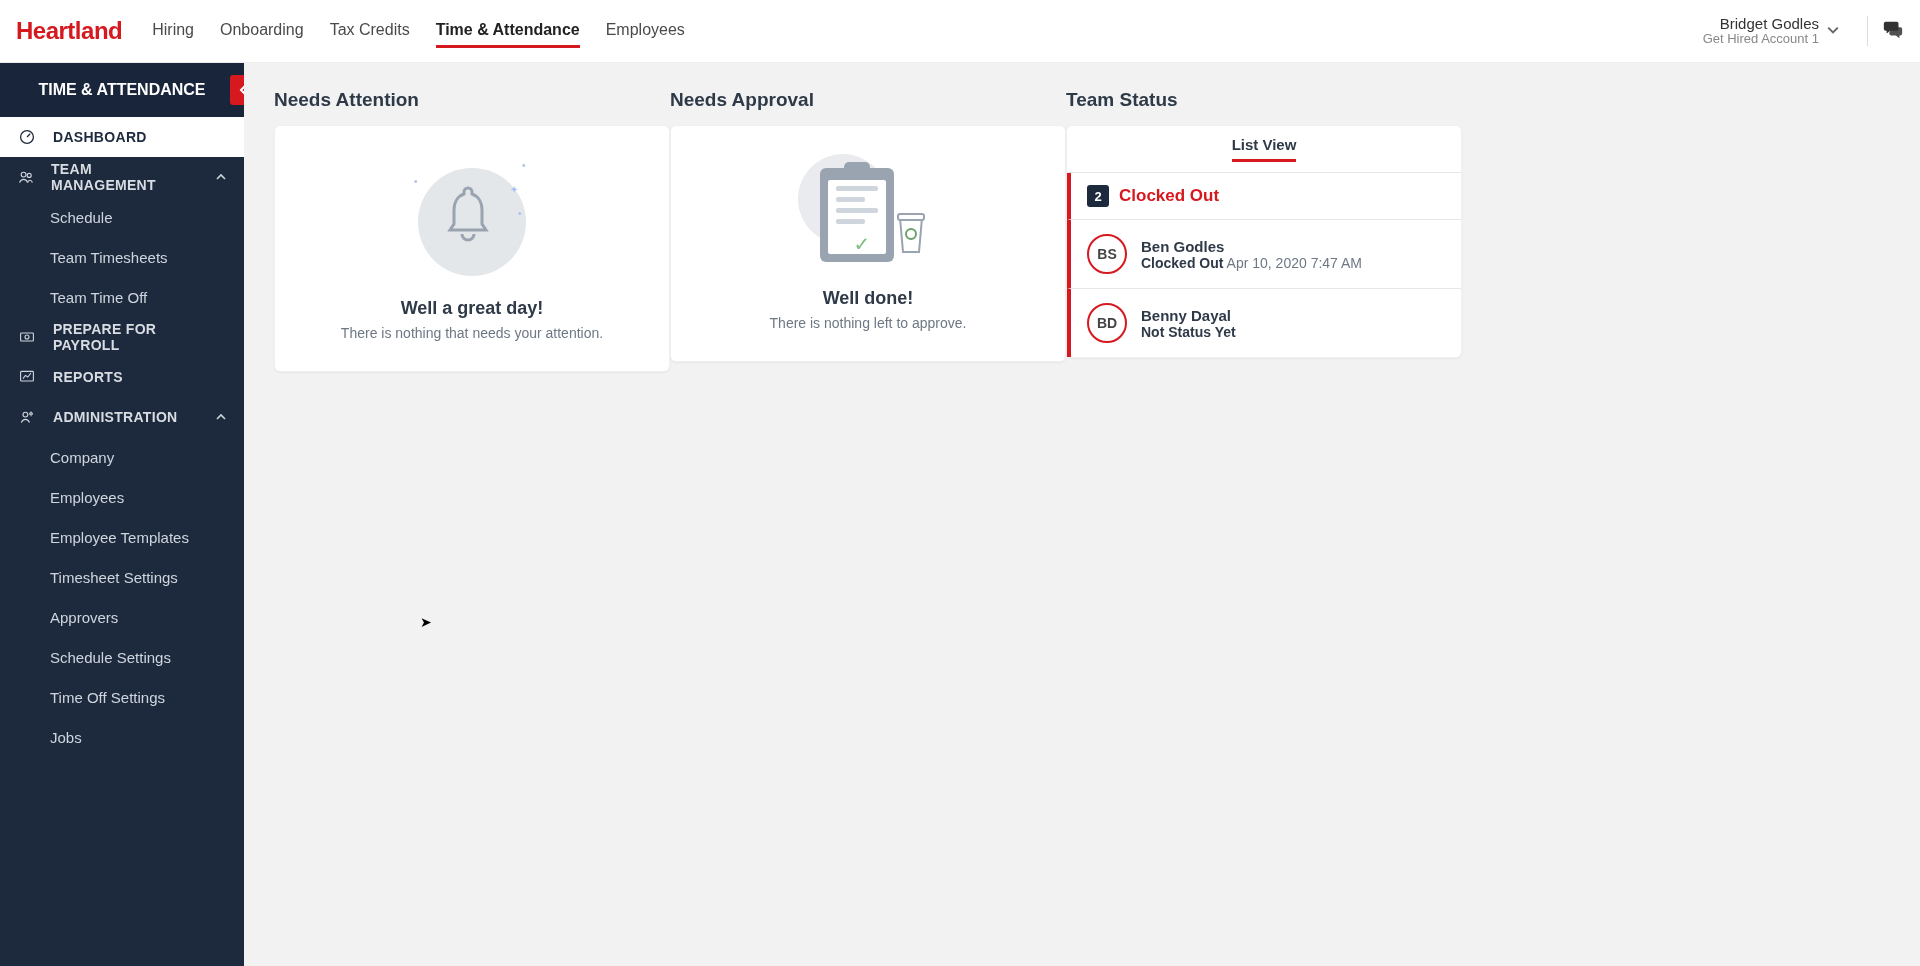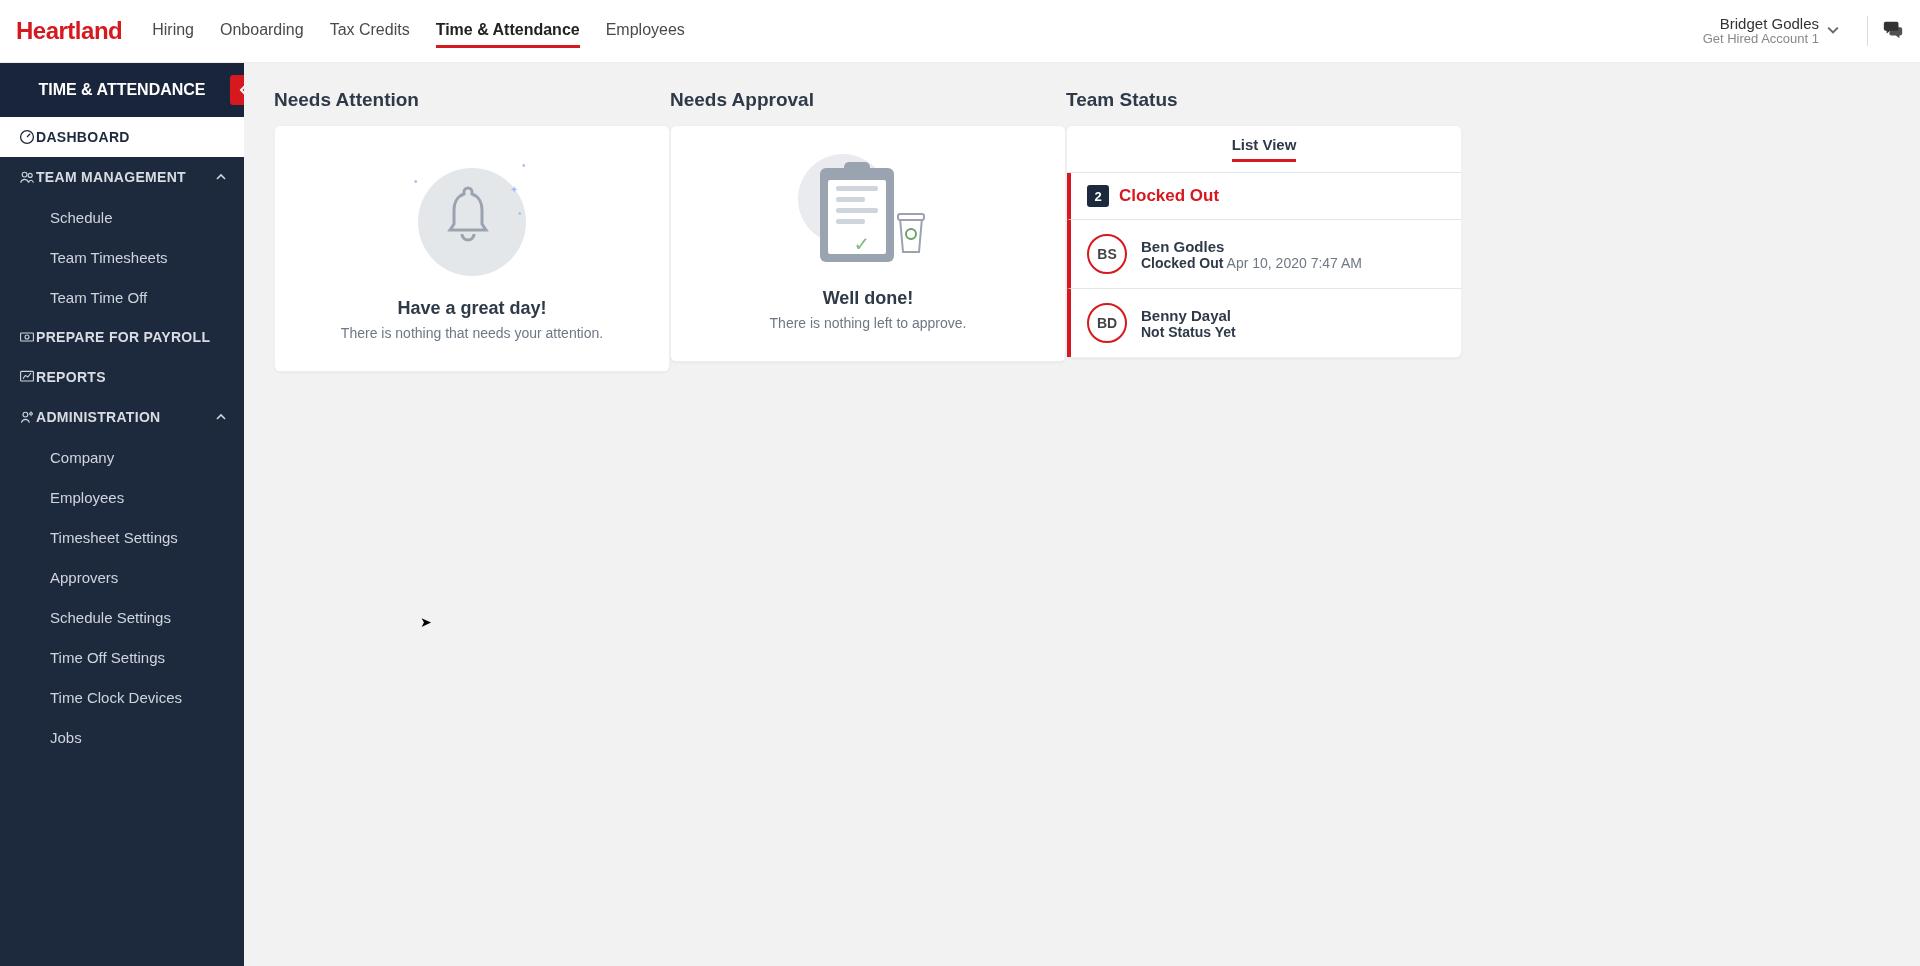--- a/index.html
+++ b/index.html
@@ -39,21 +39,21 @@
     position:absolute; top:63px; left:0; bottom:0; width:244px; background:var(--dark-navy); color:#d9dde3; overflow:hidden;
   }
   .sidebar-header {
     height:54px; display:flex; align-items:center; justify-content:center; font-weight:700; font-size:16px; position:relative; color:#fff;
     background:var(--darker-navy);
   }
   .collapse-btn {
     position:absolute; right:-14px; top:12px; width:28px; height:30px; background:var(--heart-red); color:#fff; display:flex; align-items:center; justify-content:center; border-radius:3px; cursor:pointer; font-size:16px;
   }
   .side-item {
-    display:flex; align-items:center; gap:0; padding:0 18px; height:40px; font-size:15px; cursor:pointer;
+    display:flex; align-items:center; gap:17px; padding:0 18px; height:40px; font-size:15px; cursor:pointer;
   }
   .side-item.section { font-weight:600; text-transform:uppercase; letter-spacing:0.3px; font-size:14px; }
   .side-item.active {
     background:#fff; color:var(--sidebar-active-fg); font-weight:700; border-left:4px solid #fff; padding-left:14px;
   }
   .side-item .sp { flex:1; }
   .side-sub { padding-left:50px; height:40px; display:flex; align-items:center; color:#cfd5dd; font-size:15px; cursor:pointer; }
   .side-icon { width:18px; height:18px; display:inline-flex; align-items:center; justify-content:center; font-size:16px; }
 
   
@@ -220,46 +220,46 @@
         </svg>
     </span>
     <span>ADMINISTRATION</span>
     <span class="sp"></span>
     <span><svg width="10" height="10" viewBox="0 0 10 10">
           <path d="M1 7 L5 3 L9 7" stroke="#cfd5dd" stroke-width="1.6" fill="none"></path>
         </svg></span>
   </div>
   <div class="side-sub">Company</div>
   <div class="side-sub">Employees</div>
+  <div class="side-sub">Employee Templates</div>
   <div class="side-sub">Timesheet Settings</div>
   <div class="side-sub">Approvers</div>
   <div class="side-sub">Schedule Settings</div>
   <div class="side-sub">Time Off Settings</div>
-  <div class="side-sub">Time Clock Devices</div>
   <div class="side-sub">Jobs</div>
 </div>
 
 <div class="main">
   <div class="cols">
 
     <div class="col c1">
       <div class="col-title">Needs Attention</div>
       <div class="card empty-card">
         <div class="bell-wrap">
           <div class="bell-circle"></div>
           <span class="spark" style="left:110px; top:6px;">•</span>
           <span class="spark" style="left:98px; top:30px;">✦</span>
           <span class="spark" style="left:2px; top:22px;">•</span>
           <span class="spark" style="left:106px; top:54px;">•</span>
           <svg class="bell" viewBox="0 0 44 60">
             <path d="M22 4a4 4 0 0 1 4 4v2c6 2 10 8 10 16v14l4 6H4l4-6V26c0-8 4-14 10-16V8a4 4 0 0 1 4-4z" fill="none" stroke="#9aa4b0" stroke-width="3"></path>
             <path d="M16 50a6 6 0 0 0 12 0" fill="none" stroke="#9aa4b0" stroke-width="3"></path>
           </svg>
         </div>
-        <div class="empty-title">Have a great day!</div>
+        <div class="empty-title">Well a great day!</div>
         <div class="empty-sub">There is nothing that needs your attention.</div>
       </div>
     </div>
 
     <div class="col c2">
       <div class="col-title">Needs Approval</div>
       <div class="card empty-card">
         <div class="clip-wrap">
           <div class="clip-circle"></div>
           <div class="clipboard">

